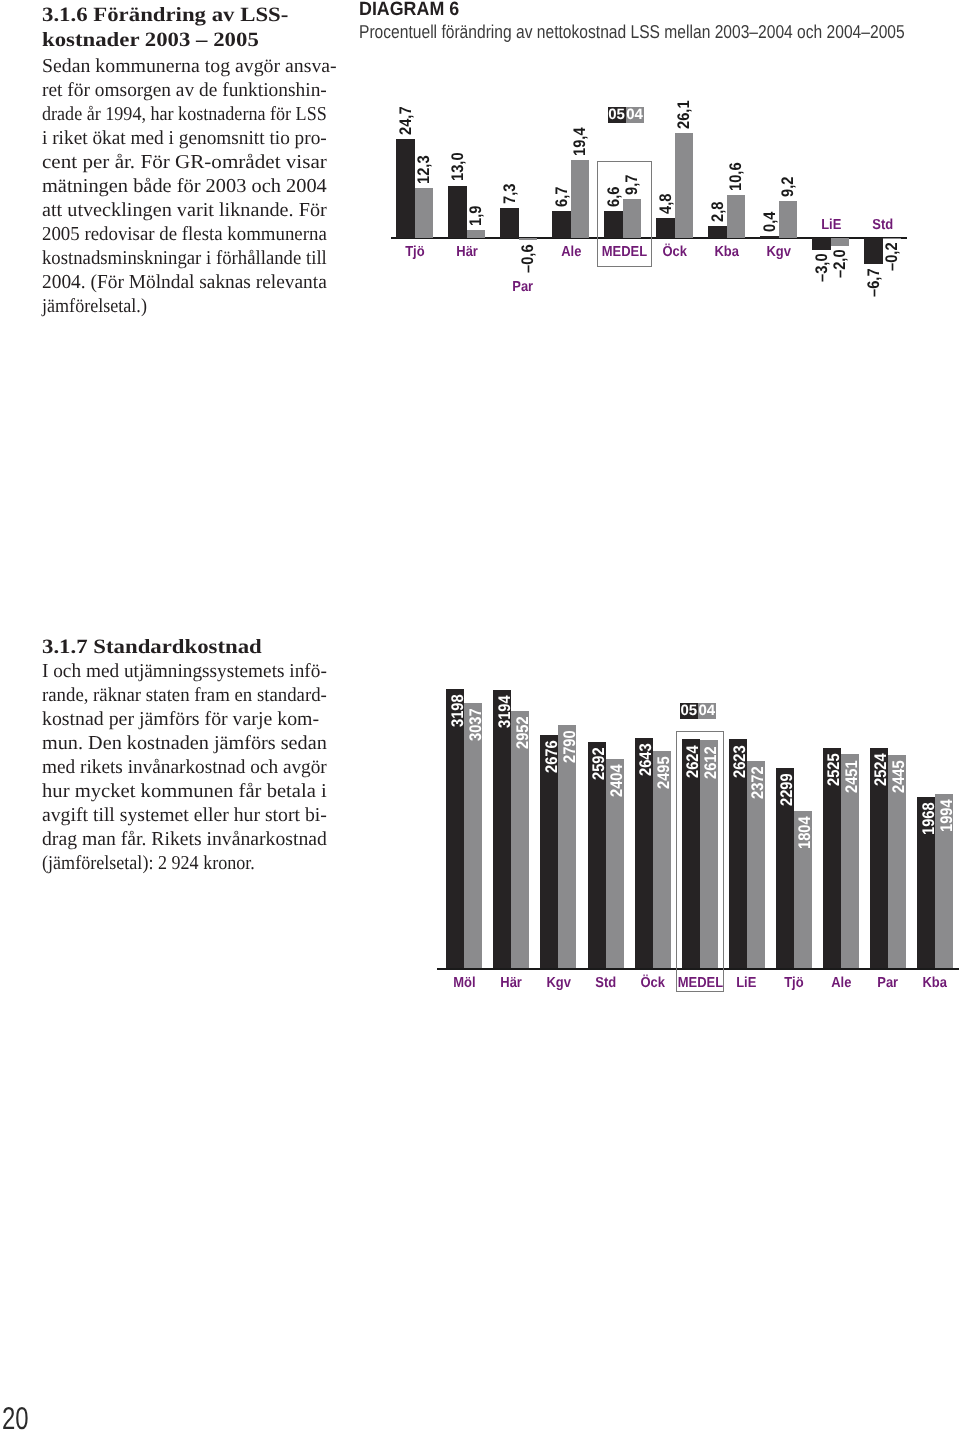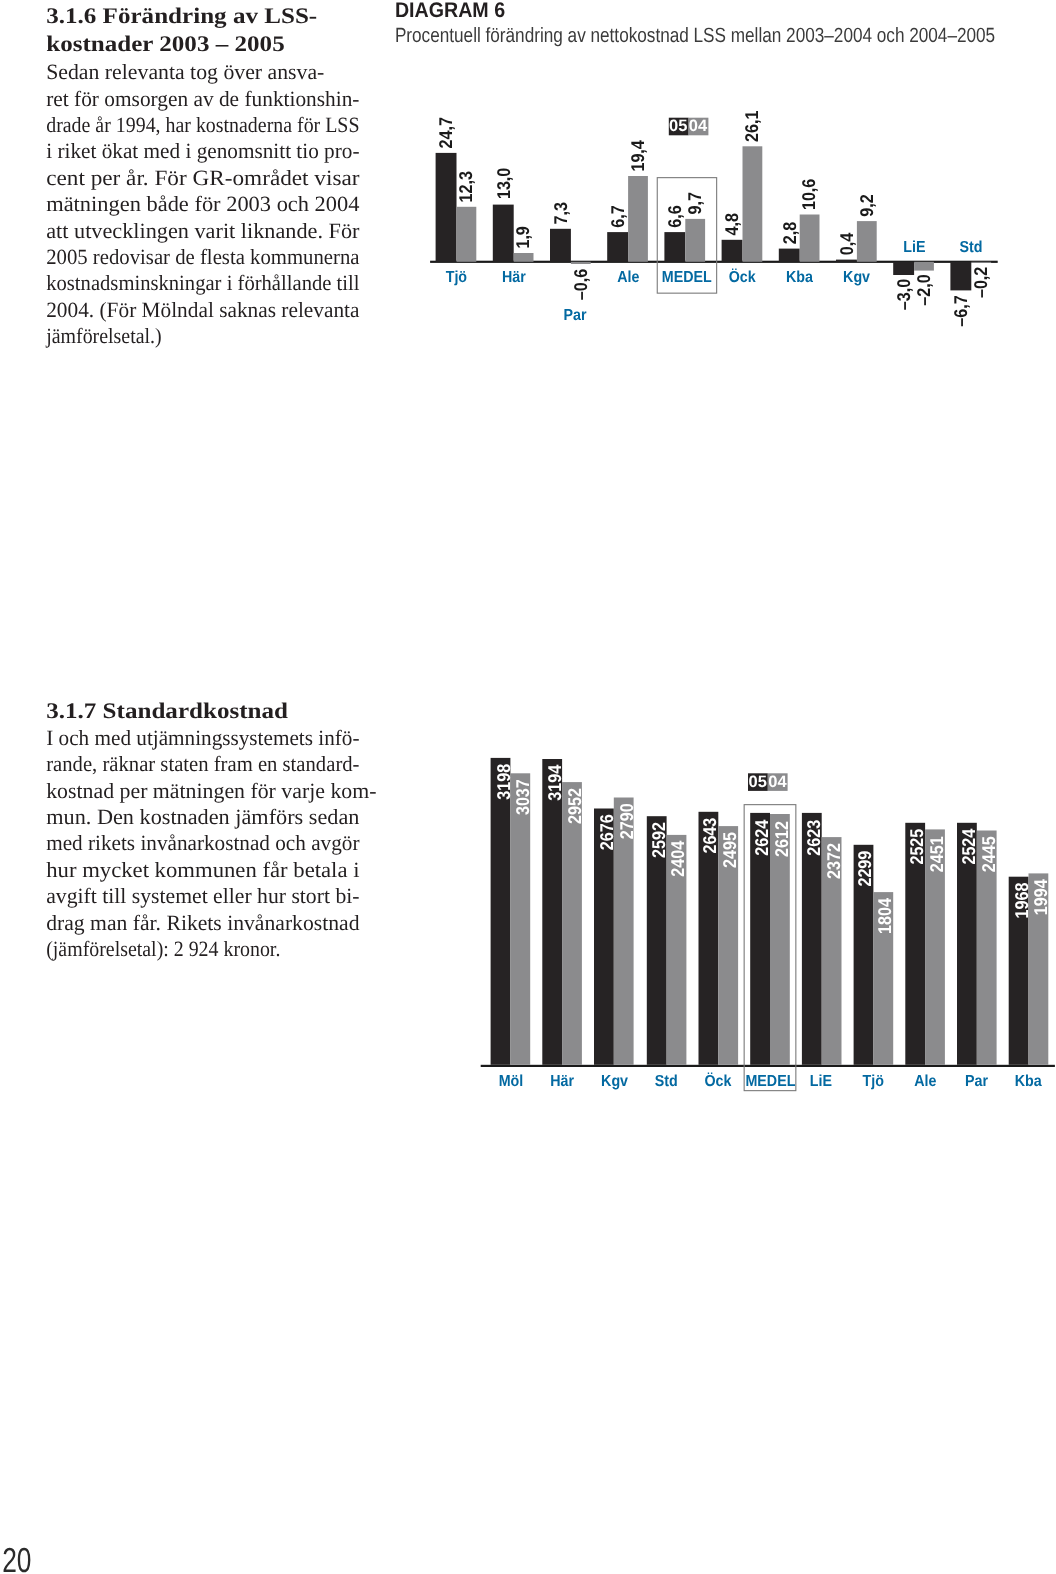--- a/index.html
+++ b/index.html
@@ -29,59 +29,59 @@
   .chart{position:absolute;}
   .axis{position:absolute;background:#1a1a1a;height:2px;}
   .bar{position:absolute;}
   .bar.d{background:#262324;}
   .bar.l{background:#8b8b8d;}
   .vlab{position:absolute;font-family:"Liberation Sans",sans-serif;font-weight:bold;
         font-size:16.8px;line-height:16.8px;color:#1a1a1a;white-space:nowrap;
         transform-origin:0 0;transform:rotate(-90deg);}
   .vlab span{transform-origin:0 100%;}
   .catlab{position:absolute;font-family:"Liberation Sans",sans-serif;font-weight:bold;
-          font-size:14.5px;line-height:14.5px;color:#0369a1;white-space:nowrap;text-align:center;}
+          font-size:14.5px;line-height:14.5px;color:#701a75;white-space:nowrap;text-align:center;}
   .catlab span{display:inline-block;transform:scaleX(0.895);transform-origin:50% 50%;}
   .medbox{position:absolute;border:1px solid #7a7a7a;box-sizing:border-box;}
   .legend{position:absolute;display:flex;height:16px;}
   .legend span{display:inline-block;font-family:"Liberation Sans",sans-serif;font-weight:bold;
                font-size:15px;color:#fff;text-align:center;line-height:16px;width:18px;}
   .legend .k{background:#262324;}
   .legend .g{background:#8b8b8d;}
 
   .pagenum{position:absolute;left:2.3px;top:1403px;font-family:"Liberation Sans",sans-serif;
            font-size:31.5px;line-height:31.5px;color:#2b2b2b;white-space:nowrap;
            transform:scaleX(0.76);transform-origin:0 50%;}
 </style>
 </head>
 <body>
 
 <div class="page">
 
   <div class="txtcol" id="sec0" style="top:2.9px;">
       <div class="sec-head">3.1.6 Förändring av LSS-</div>
       <div class="sec-head">kostnader 2003 – 2005</div>
-      <div class="sec-body" style="margin-top: 1.2px; transform: scaleX(1.00083);"><span>Sedan relevanta tog över ansva-</span></div>
+      <div class="sec-body" style="margin-top: 1.2px; transform: scaleX(1.00083);"><span>Sedan kommunerna tog avgör ansva-</span></div>
       <div class="sec-body" style="transform: scaleX(0.981223);"><span>ret för omsorgen av de funktionshin-</span></div>
       <div class="sec-body" style="transform: scaleX(0.914377);"><span>drade år 1994, har kostnaderna för LSS</span></div>
       <div class="sec-body" style="transform: scaleX(0.976231);"><span>i riket ökat med i genomsnitt tio pro-</span></div>
       <div class="sec-body" style="transform: scaleX(1.06679);"><span>cent per år. För GR-området visar</span></div>
       <div class="sec-body" style="transform: scaleX(1.03066);"><span>mätningen både för 2003 och 2004</span></div>
       <div class="sec-body" style="transform: scaleX(1.02256);"><span>att utvecklingen varit liknande. För</span></div>
       <div class="sec-body" style="transform: scaleX(0.953056);"><span>2005 redovisar de flesta kommunerna</span></div>
       <div class="sec-body" style="transform: scaleX(0.947705);"><span>kostnadsminskningar i förhållande till</span></div>
       <div class="sec-body" style="transform: scaleX(0.98001);"><span>2004. (För Mölndal saknas relevanta</span></div>
       <div class="sec-body last"><span>jämförelsetal.)</span></div>
     </div>
 
   <div class="txtcol" id="sec1" style="top:635px;">
       <div class="sec-head">3.1.7 Standardkostnad</div>
       <div class="sec-body" style="margin-top: -1.1px; transform: scaleX(0.974404);"><span>I och med utjämningssystemets infö-</span></div>
       <div class="sec-body" style="transform: scaleX(0.949729);"><span>rande, räknar staten fram en standard-</span></div>
-      <div class="sec-body" style="transform: scaleX(1.00287);"><span>kostnad per mätningen för varje kom-</span></div>
+      <div class="sec-body" style="transform: scaleX(1.00287);"><span>kostnad per jämförs för varje kom-</span></div>
       <div class="sec-body" style="transform: scaleX(1.02251);"><span>mun. Den kostnaden jämförs sedan</span></div>
       <div class="sec-body" style="transform: scaleX(0.974508);"><span>med rikets invånarkostnad och avgör</span></div>
       <div class="sec-body" style="transform: scaleX(1.04322);"><span>hur mycket kommunen får betala i</span></div>
       <div class="sec-body" style="transform: scaleX(0.996948);"><span>avgift till systemet eller hur stort bi-</span></div>
       <div class="sec-body" style="transform: scaleX(0.995097);"><span>drag man får. Rikets invånarkostnad</span></div>
       <div class="sec-body last"><span>(jämförelsetal): 2 924 kronor.</span></div>
     </div>
 
   <div class="diag" style="top:0px;">
     <div class="diag-title">DIAGRAM 6</div>

